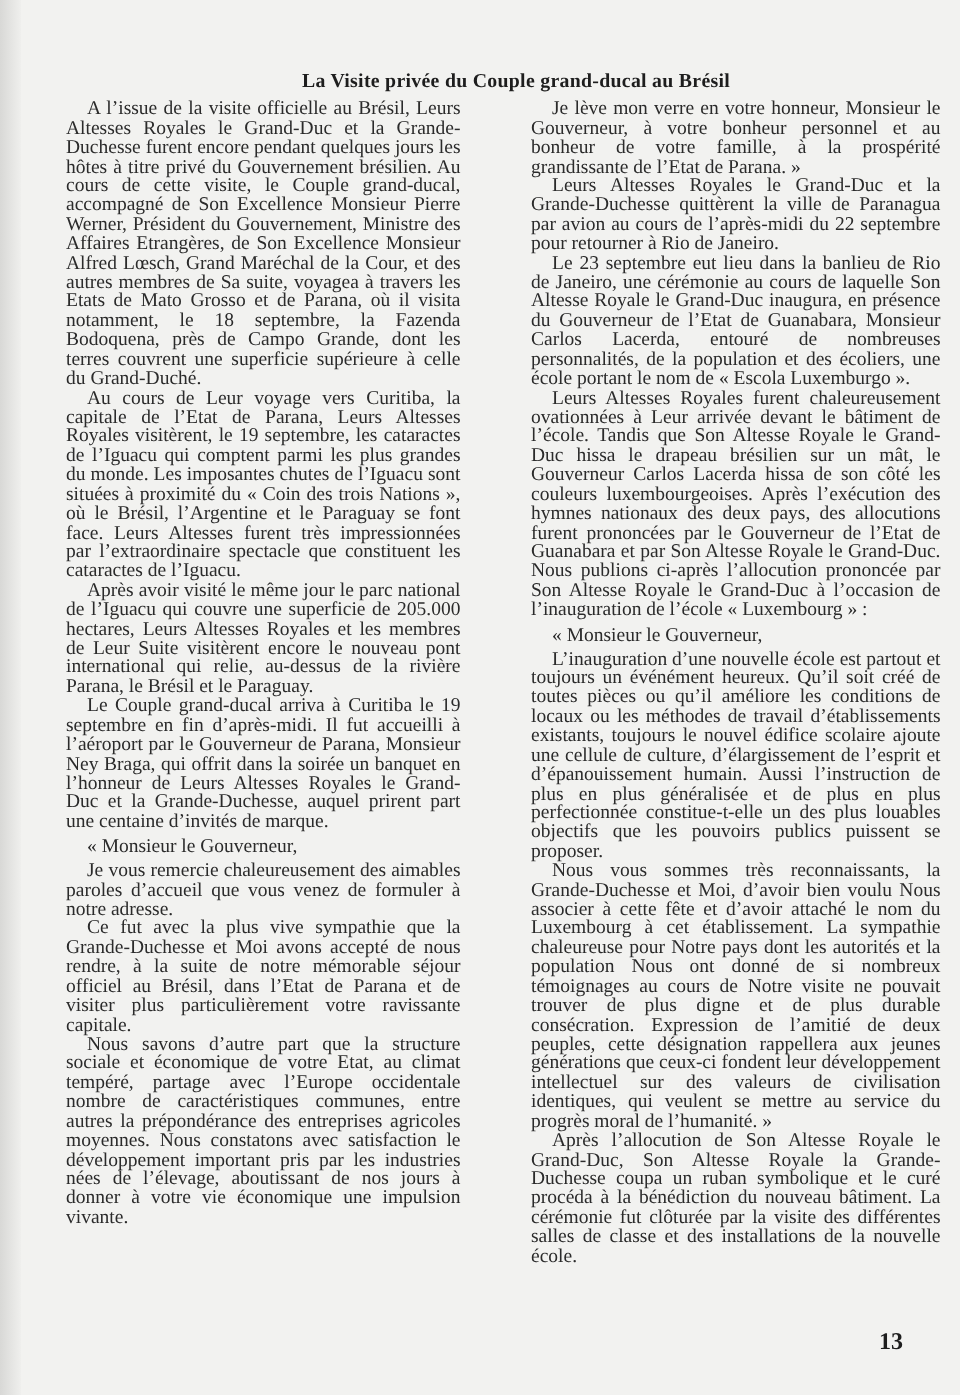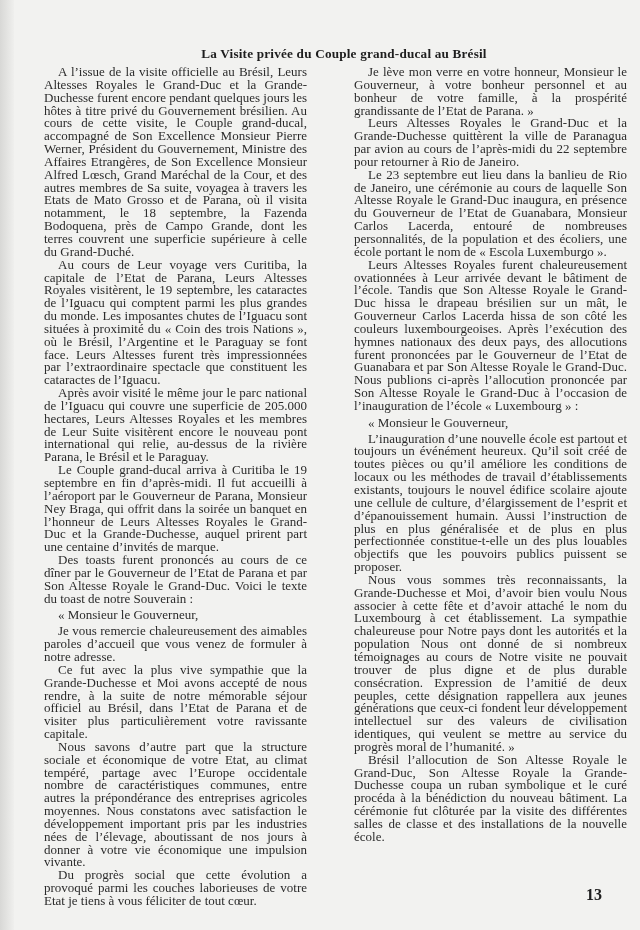--- a/index.html
+++ b/index.html
@@ -44,31 +44,29 @@
 
 <div class="gutter"></div>
 
 <h1 class="title">La Visite privée du Couple grand-ducal au  Brésil</h1>
 
 <div class="col left">
     <p>A l’issue de la visite officielle au Brésil, Leurs Altesses Royales le Grand-Duc et la Grande-Duchesse furent encore pendant quelques jours les hôtes à titre privé du Gouvernement brésilien. Au cours de cette visite, le Couple grand-ducal, accompagné de Son Excellence Monsieur Pierre Werner, Président du Gouvernement, Ministre des Affaires Etrangères, de Son Excellence Monsieur Alfred Lœsch, Grand Maréchal de la Cour, et des autres membres de Sa suite, voyagea à travers les Etats de Mato Grosso et de Parana, où il visita notamment, le 18 septembre, la Fazenda Bodoquena, près de Campo Grande, dont les terres couvrent une superficie supérieure à celle du Grand-Duché.</p>
     <p>Au cours de Leur voyage vers Curitiba, la capitale de l’Etat de Parana, Leurs Altesses Royales visitèrent, le 19 septembre, les cataractes de l’Iguacu qui comptent parmi les plus grandes du monde. Les imposantes chutes de l’Iguacu sont situées à proximité du « Coin des trois Nations », où le Brésil, l’Argentine et le Paraguay se font face. Leurs Altesses furent très impressionnées par l’extraordinaire spectacle que constituent les cataractes de l’Iguacu.</p>
     <p>Après avoir visité le même jour le parc national de l’Iguacu qui couvre une superficie de 205.000 hectares, Leurs Altesses Royales et les membres de Leur Suite visitèrent encore le nouveau pont international qui relie, au-dessus de la rivière Parana, le Brésil et le Paraguay.</p>
     <p>Le Couple grand-ducal arriva à Curitiba le 19 septembre en fin d’après-midi. Il fut accueilli à l’aéroport par le Gouverneur de Parana, Monsieur Ney Braga, qui offrit dans la soirée un banquet en l’honneur de Leurs Altesses Royales le Grand-Duc et la Grande-Duchesse, auquel prirent part une centaine d’invités de marque.</p>
-    <p>Des toasts furent prononcés au cours de ce dîner par le Gouverneur de l’Etat de Parana et par Son Altesse Royale le Grand-Duc. Voici le texte du toast de notre Souverain :</p>
     <p class="salut">« Monsieur le Gouverneur,</p>
     <p>Je vous remercie chaleureusement des aimables paroles d’accueil que vous venez de formuler à notre adresse.</p>
     <p>Ce fut avec la plus vive sympathie que la Grande-Duchesse et Moi avons accepté de nous rendre, à la suite de notre mémorable séjour officiel au Brésil, dans l’Etat de Parana et de visiter plus particulièrement votre ravissante capitale.</p>
     <p>Nous savons d’autre part que la structure sociale et économique de votre Etat, au climat tempéré, partage avec l’Europe occidentale nombre de caractéristiques communes, entre autres la prépondérance des entreprises agricoles moyennes. Nous constatons avec satisfaction le développement important pris par les industries nées de l’élevage, aboutissant de nos jours à donner à votre vie économique une impulsion vivante.</p>
-    <p>Du progrès social que cette évolution a provoqué parmi les couches laborieuses de votre Etat je tiens à vous féliciter de tout cœur.</p>
   </div>
 <div class="col right">
     <p>Je lève mon verre en votre honneur, Monsieur le Gouverneur, à votre bonheur personnel et au bonheur de votre famille, à la prospérité grandissante de l’Etat de Parana. »</p>
     <p>Leurs Altesses Royales le Grand-Duc et la Grande-Duchesse quittèrent la ville de Paranagua par avion au cours de l’après-midi du 22 septembre pour retourner à Rio de Janeiro.</p>
     <p>Le 23 septembre eut lieu dans la banlieu de Rio de Janeiro, une cérémonie au cours de laquelle Son Altesse Royale le Grand-Duc inaugura, en présence du Gouverneur de l’Etat de Guanabara, Monsieur Carlos Lacerda, entouré de nombreuses personnalités, de la population et des écoliers, une école portant le nom de « Escola Luxemburgo ».</p>
     <p>Leurs Altesses Royales furent chaleureusement ovationnées à Leur arrivée devant le bâtiment de l’école. Tandis que Son Altesse Royale le Grand-Duc hissa le drapeau brésilien sur un mât, le Gouverneur Carlos Lacerda hissa de son côté les couleurs luxembourgeoises. Après l’exécution des hymnes nationaux des deux pays, des allocutions furent prononcées par le Gouverneur de l’Etat de Guanabara et par Son Altesse Royale le Grand-Duc. Nous publions ci-après l’allocution prononcée par Son Altesse Royale le Grand-Duc à l’occasion de l’inauguration de l’école « Luxembourg » :</p>
     <p class="salut">« Monsieur  le  Gouverneur,</p>
     <p>L’inauguration d’une nouvelle école est partout et toujours un événément heureux. Qu’il soit créé de toutes pièces ou qu’il améliore les conditions de locaux ou les méthodes de travail d’établissements existants, toujours le nouvel édifice scolaire ajoute une cellule de culture, d’élargissement de l’esprit et d’épanouissement humain. Aussi l’instruction de plus en plus généralisée et de plus en plus perfectionnée constitue-t-elle un des plus louables objectifs que les pouvoirs publics puissent se proposer.</p>
     <p>Nous vous sommes très reconnaissants, la Grande-Duchesse et Moi, d’avoir bien voulu Nous associer à cette fête et d’avoir attaché le nom du Luxembourg à cet établissement. La sympathie chaleureuse pour Notre pays dont les autorités et la population Nous ont donné de si nombreux témoignages au cours de Notre visite ne pouvait trouver de plus digne et de plus durable consécration. Expression de l’amitié de deux peuples, cette désignation rappellera aux jeunes générations que ceux-ci fondent leur développement intellectuel sur des valeurs de civilisation identiques, qui veulent se mettre au service du progrès moral de l’humanité. »</p>
-    <p>Brésil l’allocution de Son Altesse Royale le Grand-Duc, Son Altesse Royale la Grande-Duchesse coupa un ruban symbolique et le curé procéda à la bénédiction du nouveau bâtiment. La cérémonie fut clôturée par la visite des différentes salles de classe et des installations de la nouvelle école.</p>
+    <p>Après l’allocution de Son Altesse Royale le Grand-Duc, Son Altesse Royale la Grande-Duchesse coupa un ruban symbolique et le curé procéda à la bénédiction du nouveau bâtiment. La cérémonie fut clôturée par la visite des différentes salles de classe et des installations de la nouvelle école.</p>
   </div>
 
 <div class="page-num">13</div>
 
 </body></html>

